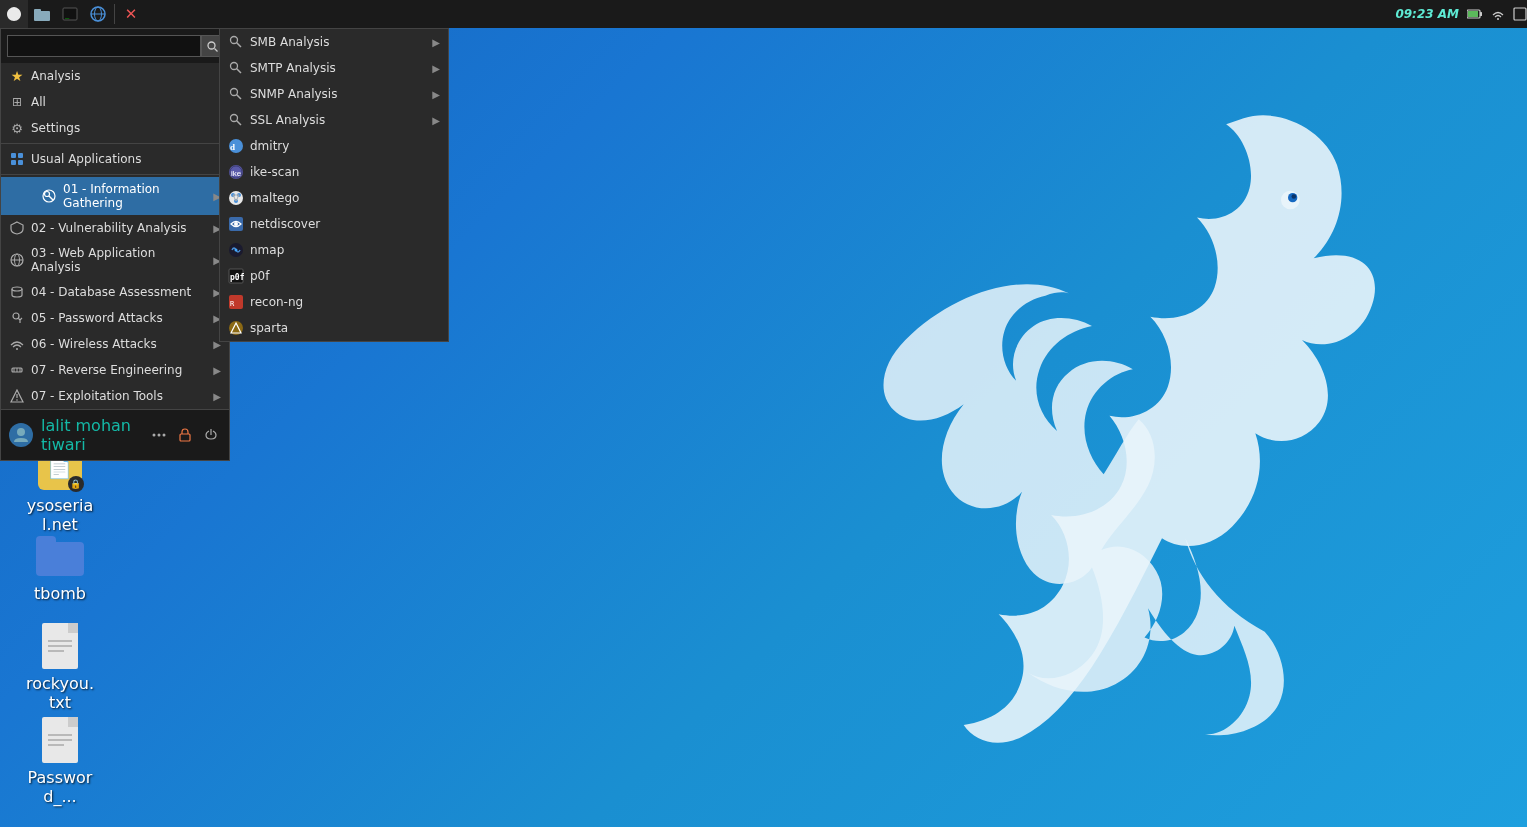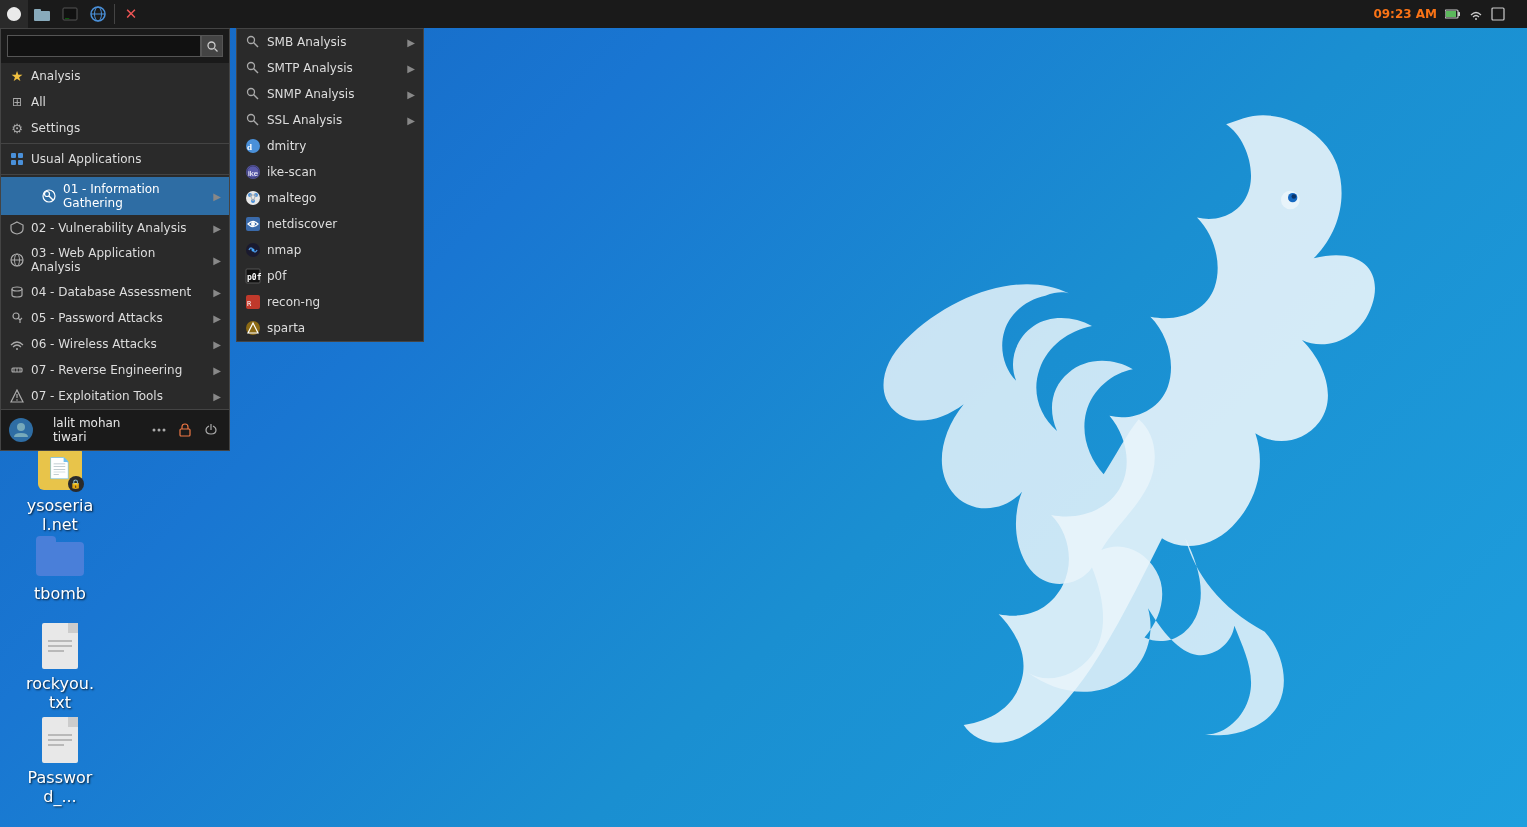--- a/index.html
+++ b/index.html
@@ -57,24 +57,25 @@
       width: 1px;
       height: 20px;
       background: #444;
       margin: 0 2px;
     }
 
     .taskbar-right {
       margin-left: auto;
       display: flex;
       align-items: center;
-      padding-right: 22px;
-      color: #f97316;
+      padding-right: 0;
+      color: #5eead4;
       font-size: 12px;
       gap: 8px;
+      font-style: italic;
     }
 
     .taskbar-time { font-weight: bold; }
 
     
     .app-menu {
       position: absolute;
       top: 28px;
       left: 0;
       width: 230px;
@@ -171,24 +172,23 @@
       border-radius: 50%;
       background: #2e6da4;
       display: flex;
       align-items: center;
       justify-content: center;
       font-size: 11px;
       color: #fff;
     }
 
     .user-name {
-      color: #e5e5e5;
-      font-size: 12px;
+      color: #14b8a6;
+      font-size: 16px;
       flex: 1;
-      margin-left: 12px;
     }
 
     .user-actions {
       display: flex;
       gap: 6px;
     }
 
     .user-action-btn {
       width: 20px;
       height: 20px;
@@ -197,22 +197,22 @@
       justify-content: center;
       color: #aaa;
       cursor: pointer;
       font-size: 12px;
     }
 
     
     .submenu {
       position: absolute;
       top: 28px;
-      left: 236px;
-      width: 188px;
+      left: 219px;
+      width: 230px;
       background: #2a2a2a;
       border: 1px solid #444;
       z-index: 300;
       max-height: 420px;
       overflow-y: auto;
     }
 
     .submenu-item {
       display: flex;
       align-items: center;

